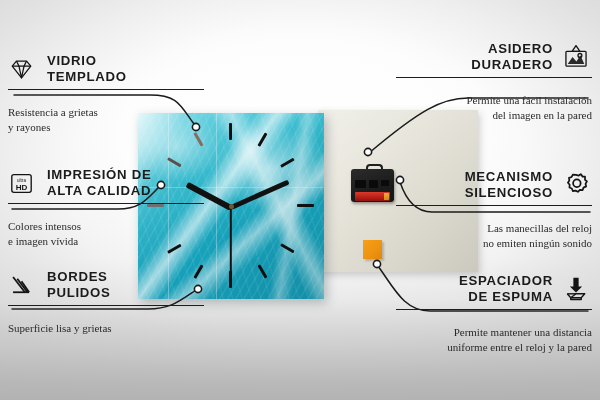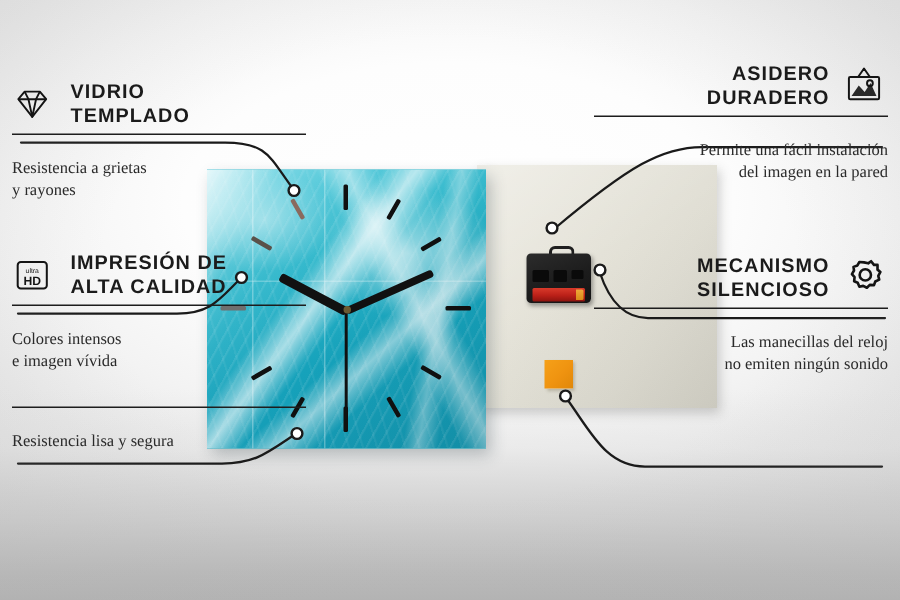--- a/index.html
+++ b/index.html
@@ -363,22 +363,36 @@
       </span>
       <span class="feat-title">IMPRESIÓN DE
 ALTA CALIDAD</span>
     </div>
     <div class="feat-rule"></div>
     <div class="feat-sub">Colores intensos
 e imagen vívida</div>
   </div>
 
   <div class="feature left" style="top:268px;">
-    <div class="feat-rule"></div>
-    <div class="feat-sub">Resistencia lisa y segura</div>
+    <div class="feat-head">
+      <span class="icon-box">
+        <svg viewBox="0 0 32 32" width="27" height="27">
+          <g stroke="currentColor" stroke-width="2.1" stroke-linecap="butt" fill="none">
+            <path d="M6 6 L20 24"></path>
+            <path d="M11 8 L23 24"></path>
+            <path d="M16 11 L25 24"></path>
+            <path d="M6 24 H25"></path>
+          </g>
+        </svg>
+      </span>
+      <span class="feat-title">BORDES
+PULIDOS</span>
+    </div>
+    <div class="feat-rule"></div>
+    <div class="feat-sub">Superficie lisa y grietas</div>
   </div>
 
   <div class="feature right" style="top:40px;">
     <div class="feat-head">
       <span class="icon-box">
         <svg viewBox="0 0 32 32" width="28" height="28">
           <g fill="none" stroke="currentColor" stroke-width="1.5" stroke-linejoin="round">
             <path d="M16 3 L11.5 9.5 H20.5 Z"></path>
             <rect x="4.5" y="9.5" width="23" height="17" rx="1"></rect>
             <path d="M6.5 24 L12 16 L16.5 21 L21 14 L25.5 24 Z" fill="currentColor" stroke="none" opacity="0.9"></path>
@@ -405,14 +419,34 @@
         </svg>
       </span>
       <span class="feat-title">MECANISMO
 SILENCIOSO</span>
     </div>
     <div class="feat-rule"></div>
     <div class="feat-sub">Las manecillas del reloj
 no emiten ningún sonido</div>
   </div>
 
+  <div class="feature right" style="top:272px;">
+    <div class="feat-head">
+      <span class="icon-box">
+        <svg viewBox="0 0 32 32" width="28" height="28">
+          <g fill="none" stroke="currentColor" stroke-width="1.6" stroke-linejoin="round">
+            <path d="M13 3 H19 V13 H23 L16 20 L9 13 H13 Z" fill="currentColor" stroke="none"></path>
+            <path d="M16 21.5 L26 21.5 L22 26 L10 26 Z"></path>
+            <path d="M10 26 L10 28 L22 28 L22 26"></path>
+            <path d="M6 21.5 L16 21.5"></path>
+            <path d="M6 21.5 L10 26"></path>
+          </g>
+        </svg>
+      </span>
+      <span class="feat-title">ESPACIADOR
+DE ESPUMA</span>
+    </div>
+    <div class="feat-rule"></div>
+    <div class="feat-sub">Permite mantener una distancia
+uniforme entre el reloj y la pared</div>
+  </div>
 
 </div>
 
 </body></html>

